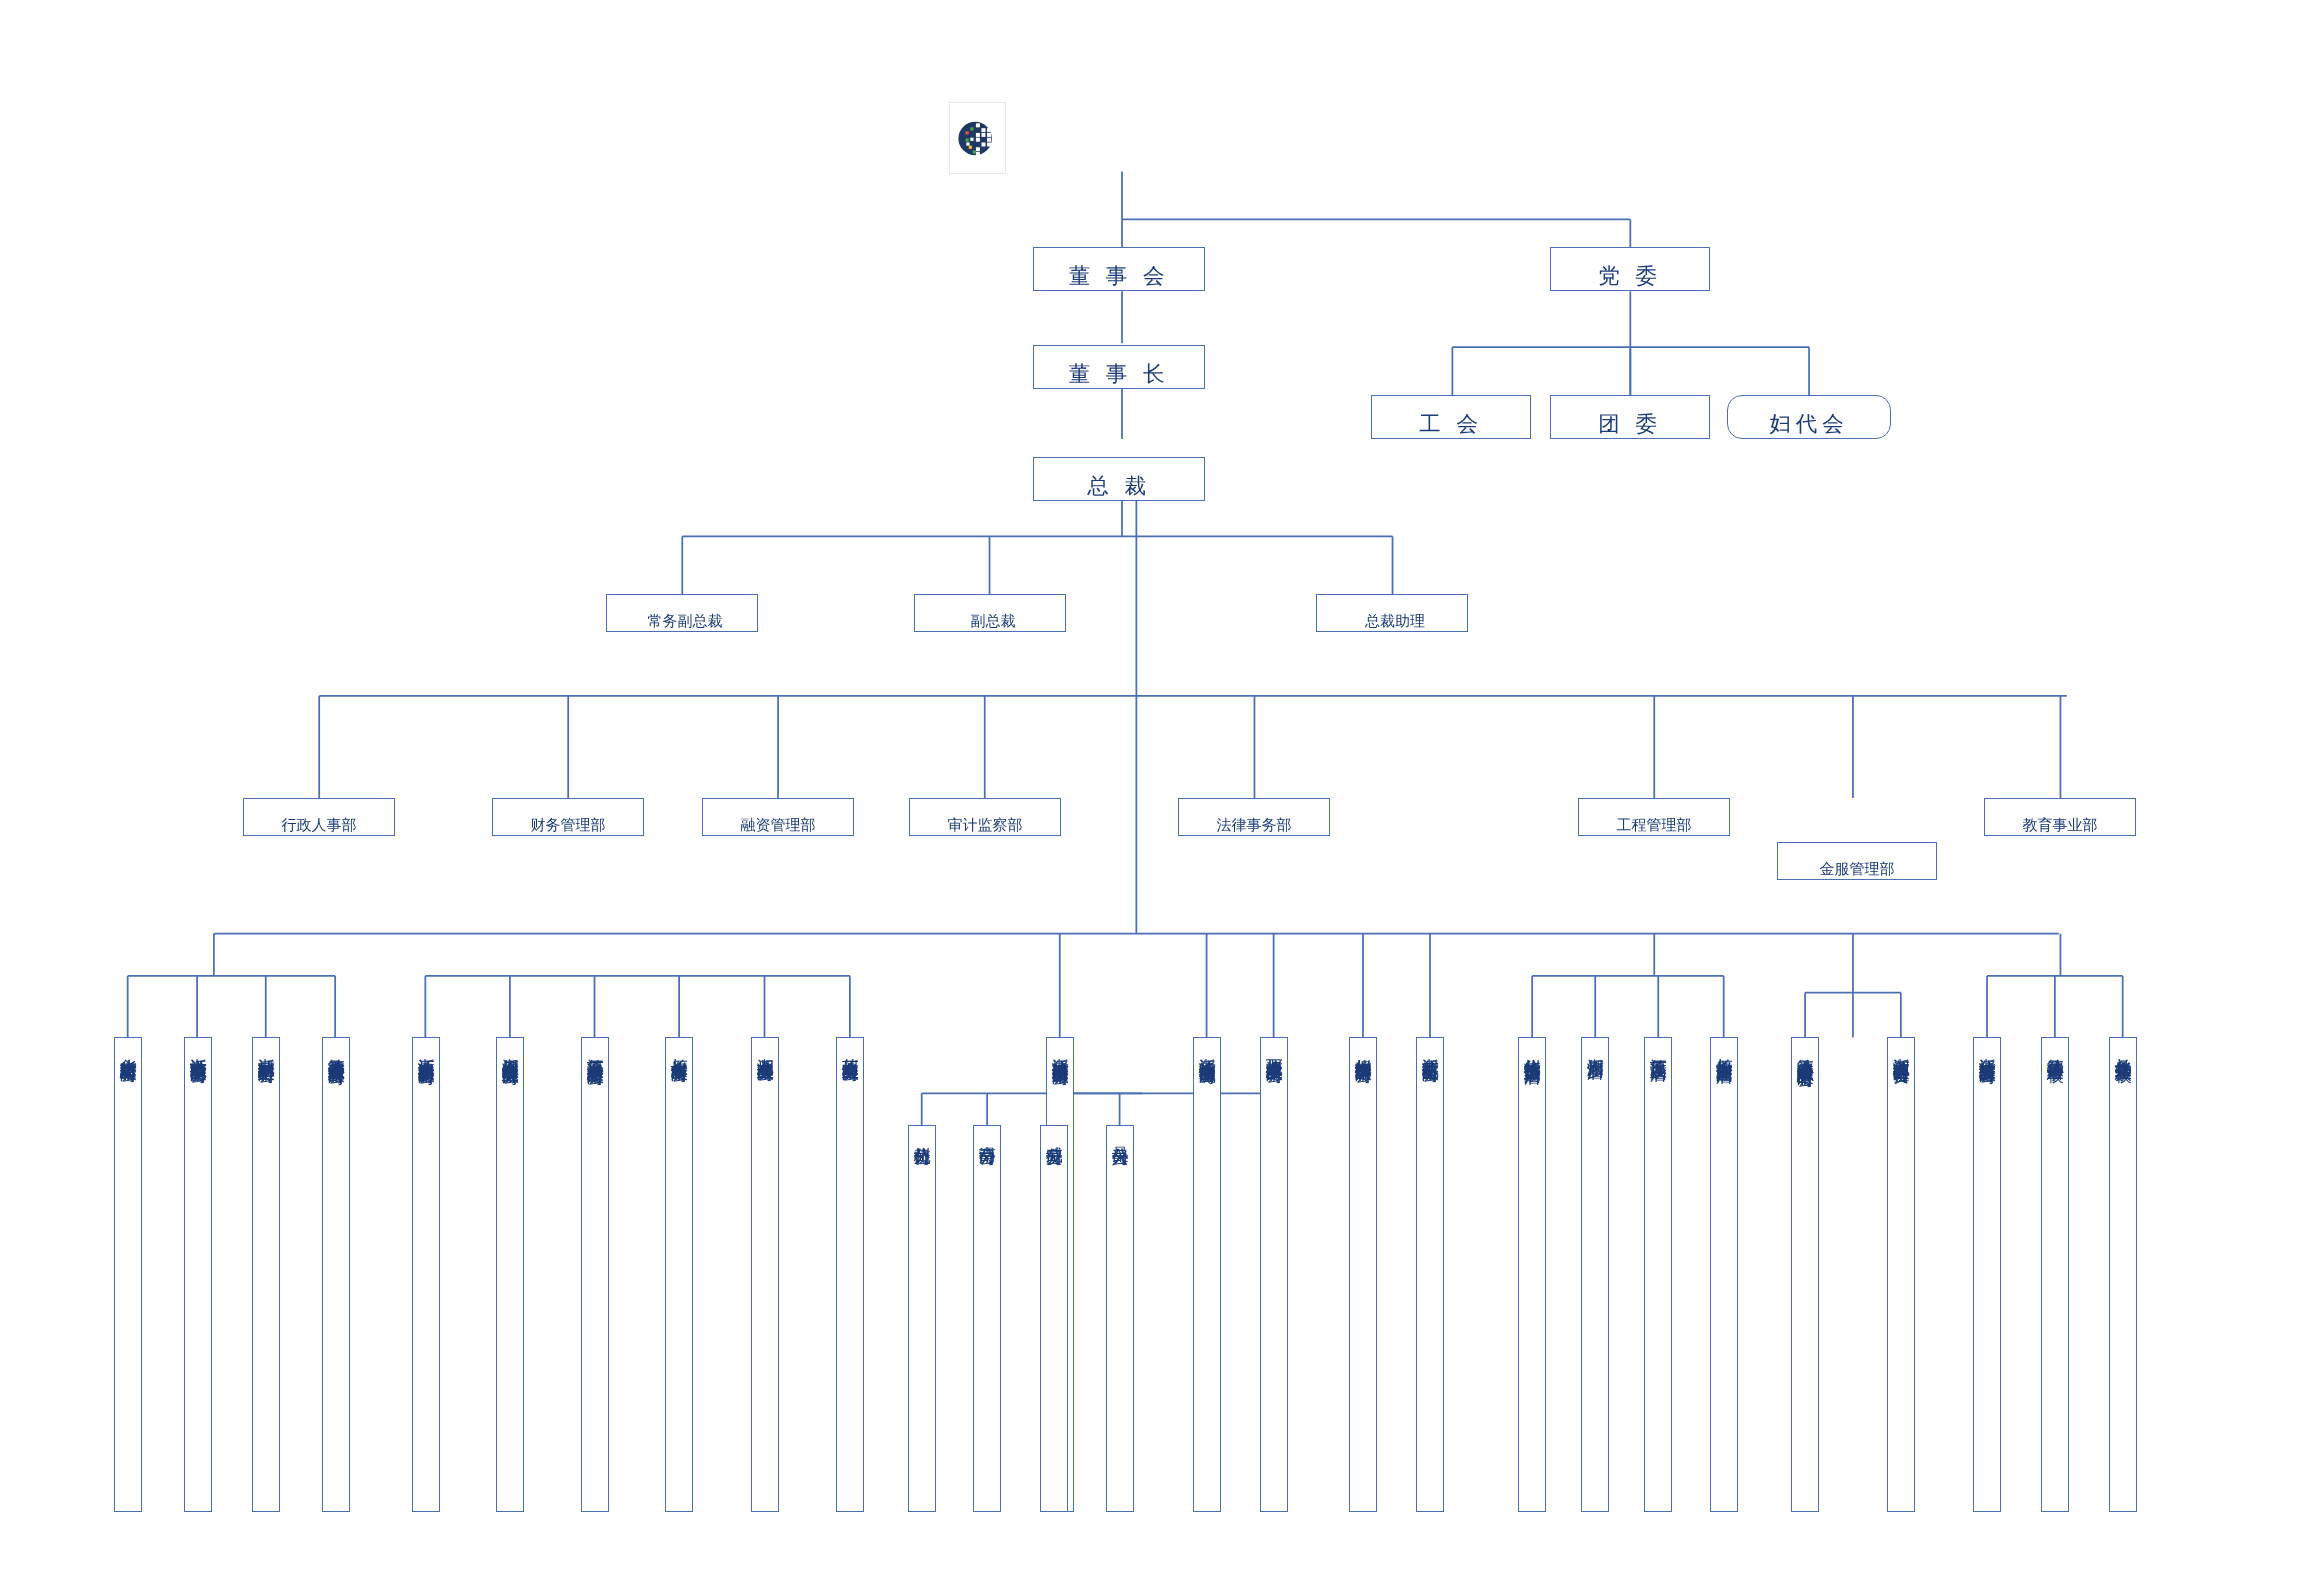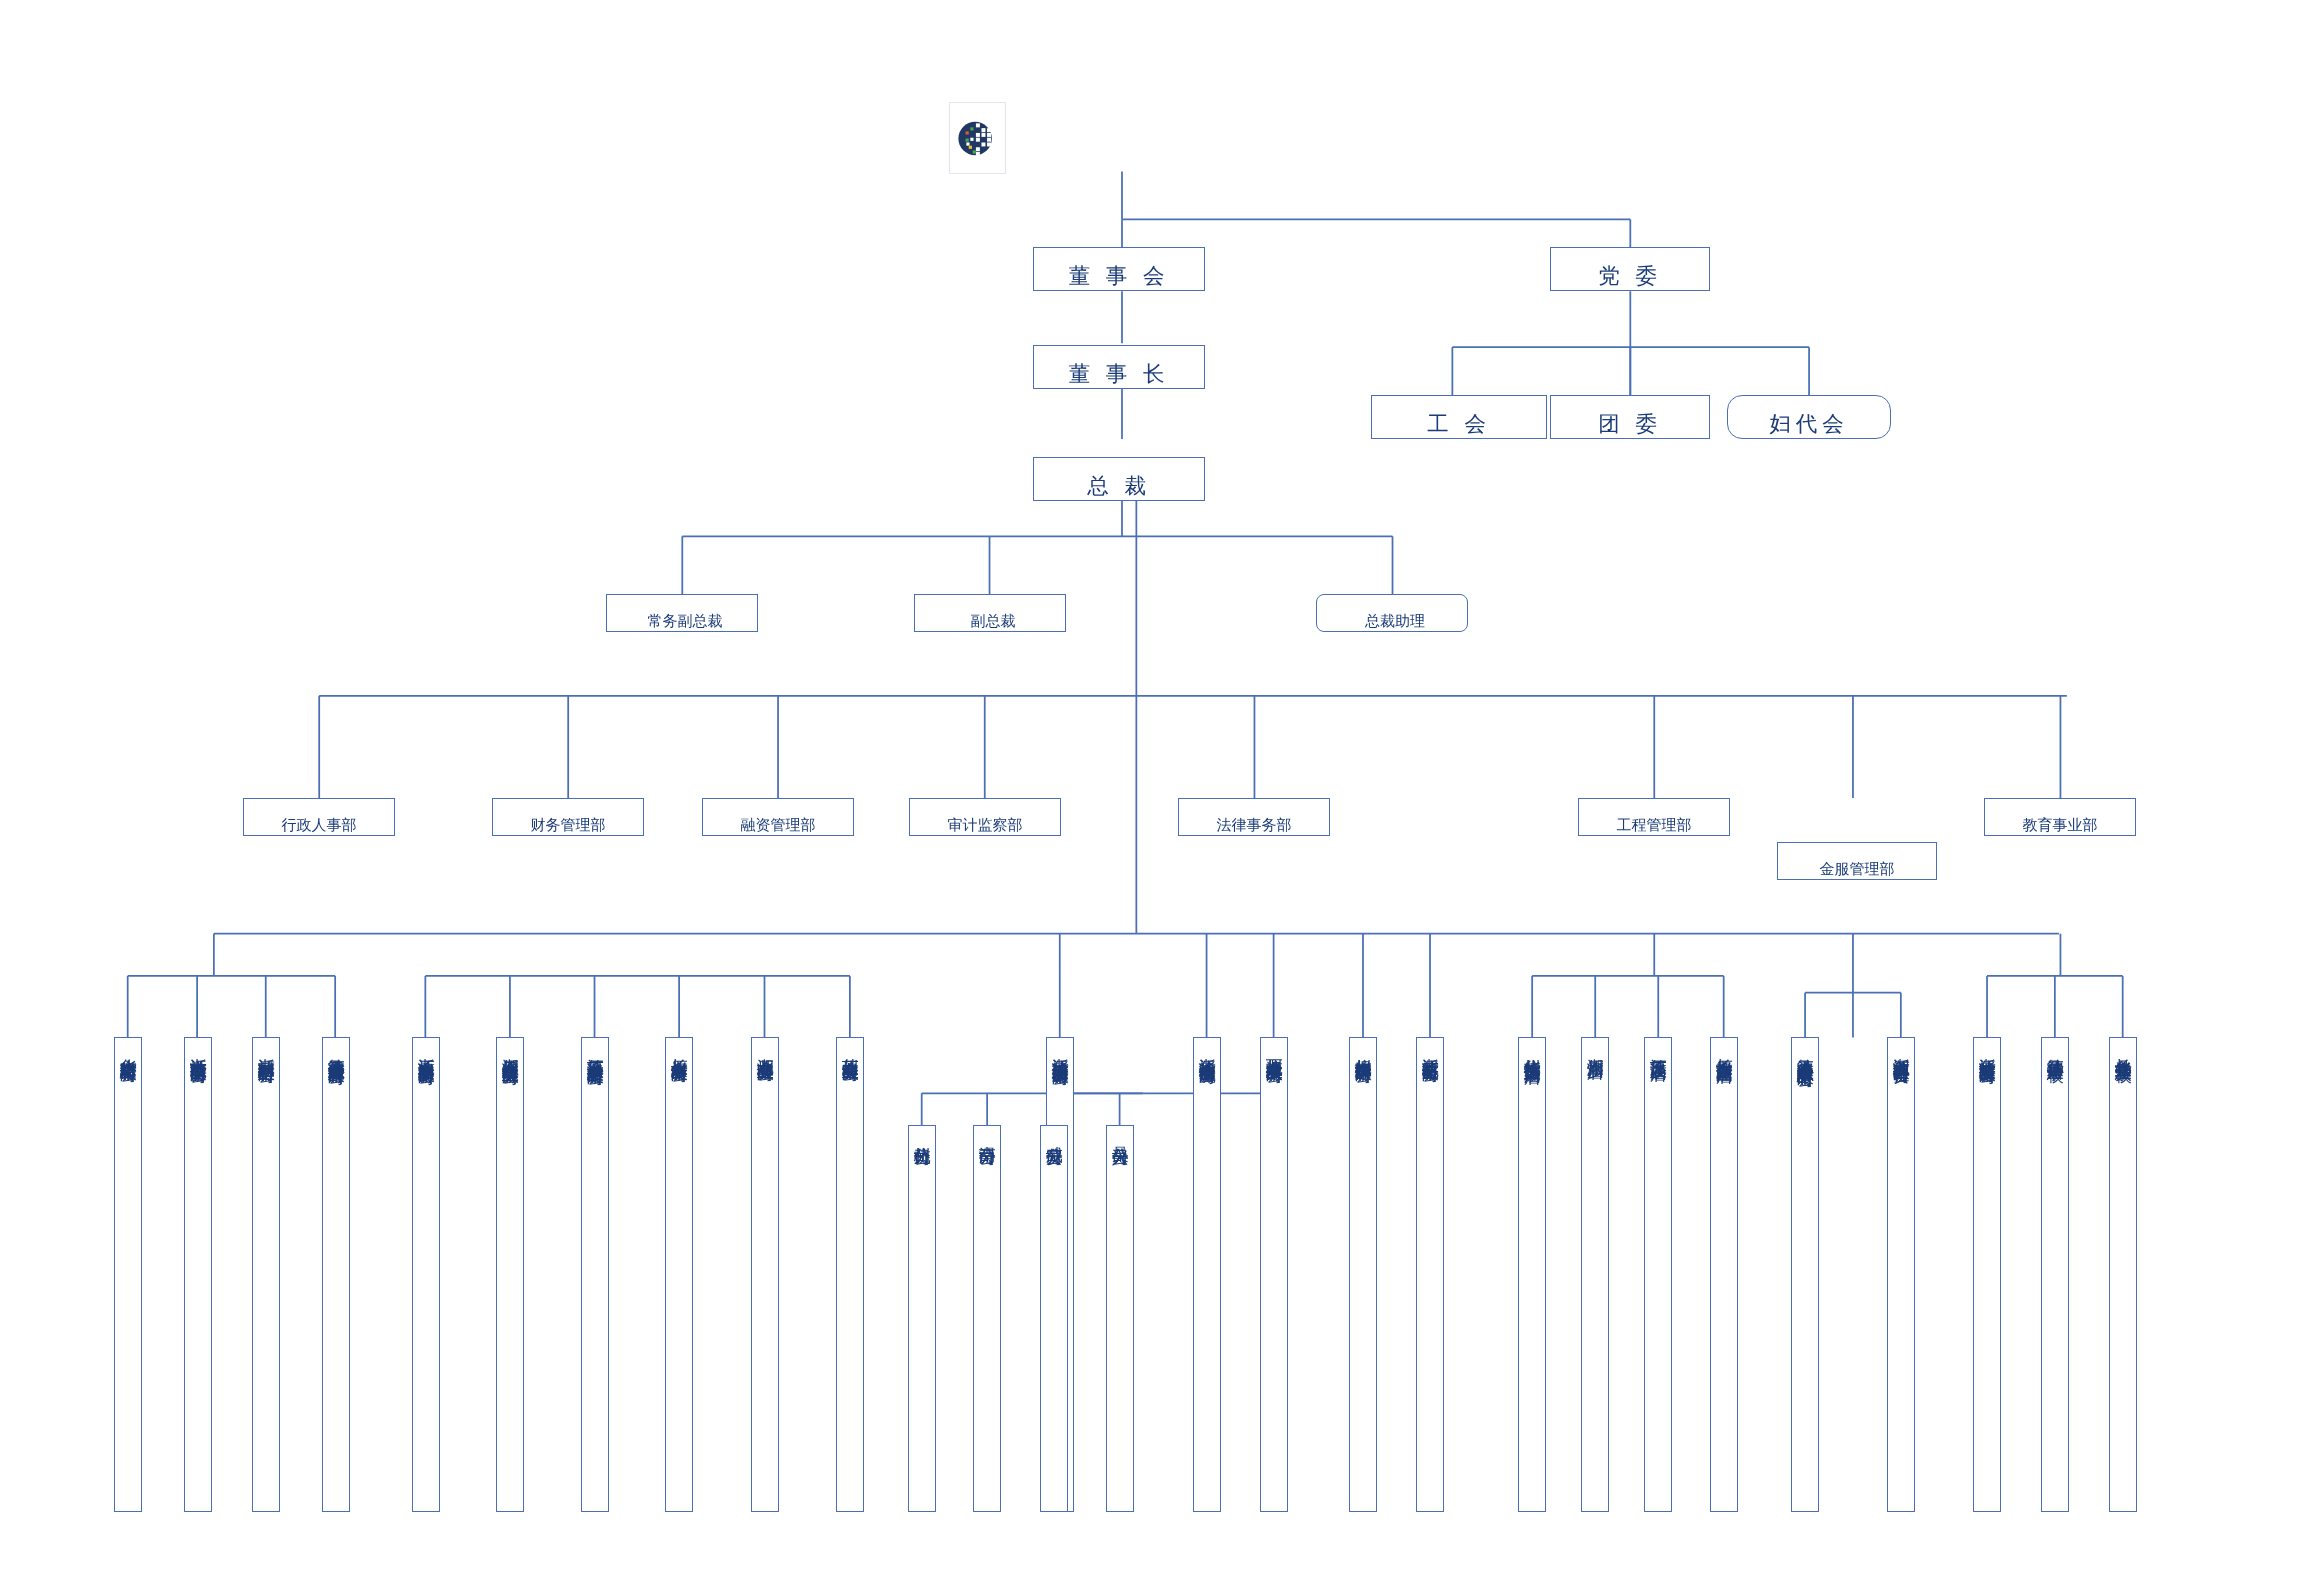--- a/index.html
+++ b/index.html
@@ -182,37 +182,37 @@
   </div>
 
   <div class="node exec" style="left:1033px; top:441px; width:172px; height:44px;margin-top:16px;">
     <span>总 裁</span>
   </div>
 
   <div class="node exec" style="left:1550px; top:247px; width:160px; height:44px;">
     <span>党 委</span>
   </div>
 
-  <div class="node exec" style="left:1371px; top:395px; width:176px; height:44px;">
+  <div class="node exec" style="left:1371px; top:395px; width:160px; height:44px;">
     <span>工 会</span>
   </div>
   <div class="node exec" style="left:1550px; top:395px; width:160px; height:44px;">
     <span>团 委</span>
   </div>
   <div class="node exec" style="left:1727px; top:395px; width:164px; height:44px;border-radius:15px;">
     <span>妇代会</span>
   </div>
 
   <div class="node vp" style="left:606px; top:594px; width:152px; height:38px;">
     <span>常务副总裁</span>
   </div>
   <div class="node vp" style="left:914px; top:594px; width:152px; height:38px;">
     <span>副总裁</span>
   </div>
-  <div class="node vp" style="left:1316px; top:594px; width:152px; height:38px;border-radius:8px;">
+  <div class="node vp" style="left:1316px; top:594px; width:152px; height:38px;">
     <span>总裁助理</span>
   </div>
 
   <div class="node dept" style="left:243px; top:798px; width:152px; height:38px;">
     <span>行政人事部</span>
   </div>
   <div class="node dept" style="left:492px; top:798px; width:152px; height:38px;">
     <span>财务管理部</span>
   </div>
   <div class="node dept" style="left:702px; top:798px; width:152px; height:38px;">

